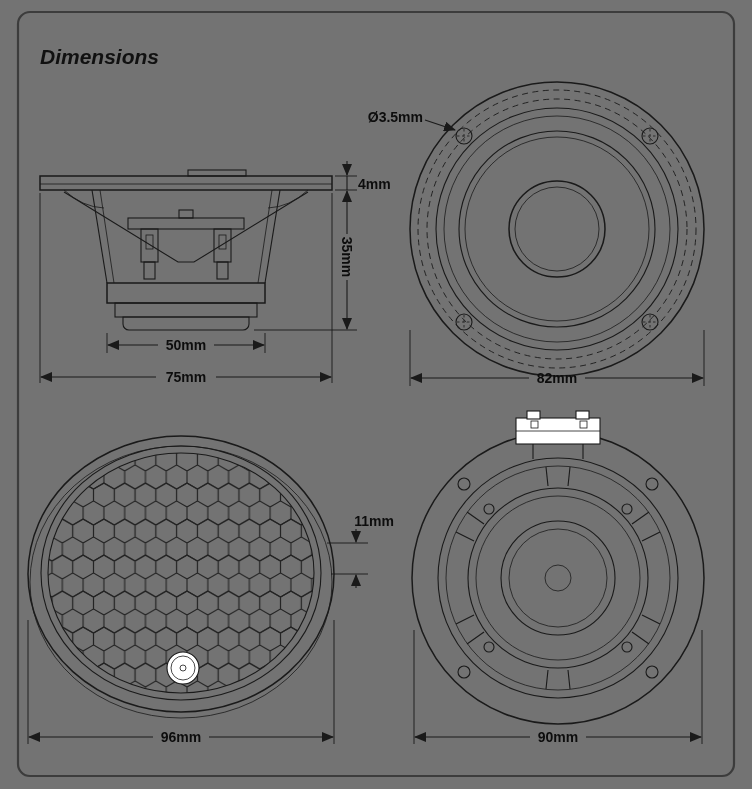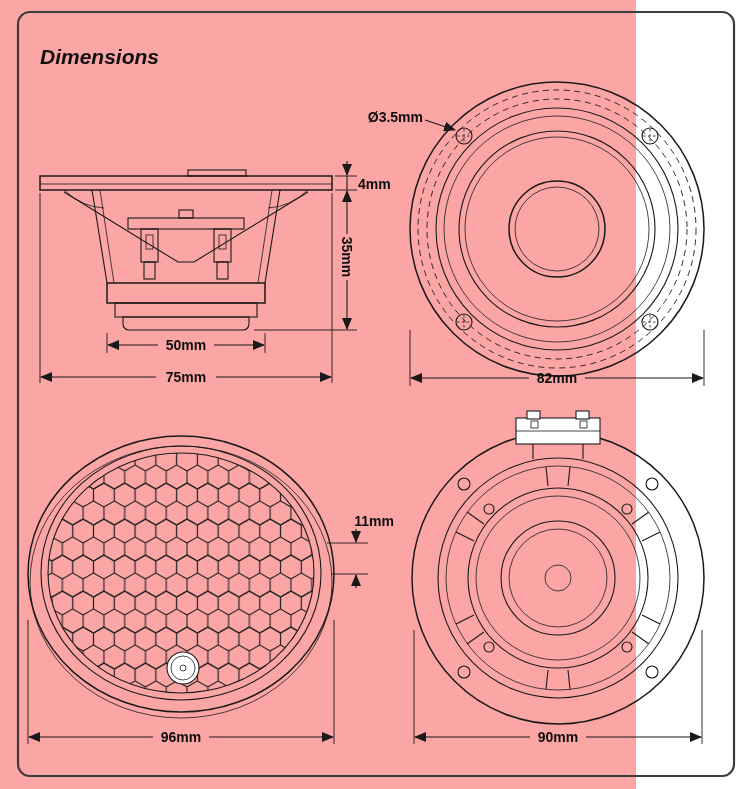--- a/index.html
+++ b/index.html
@@ -1,16 +1,16 @@
 <!DOCTYPE html>
 <html><head>
 <meta charset="utf-8">
 <style>
   html,body { margin:0; padding:0; background:#fff; }
-  .sheet { position:relative; width:636px; height:789px; background:#fca5a5;
+  .sheet { position:relative; width:752px; height:789px; background:#737373;
            font-family:"Liberation Sans", sans-serif; }
   svg { display:block; }
 
   .frame  { fill:none; stroke:#3c3c3c; stroke-width:2.2; }
   .ln     { fill:none; stroke:#1a1a1a; stroke-width:1.1; }
   .thick  { stroke-width:1.5; }
   .thin   { stroke-width:0.8; }
   .dash   { stroke-dasharray:6 4.5; stroke-width:0.9; }
   .dash2  { stroke-dasharray:2.5 2.5; stroke-width:0.8; }
   .ext    { stroke:#1a1a1a; stroke-width:0.9; fill:none; }

